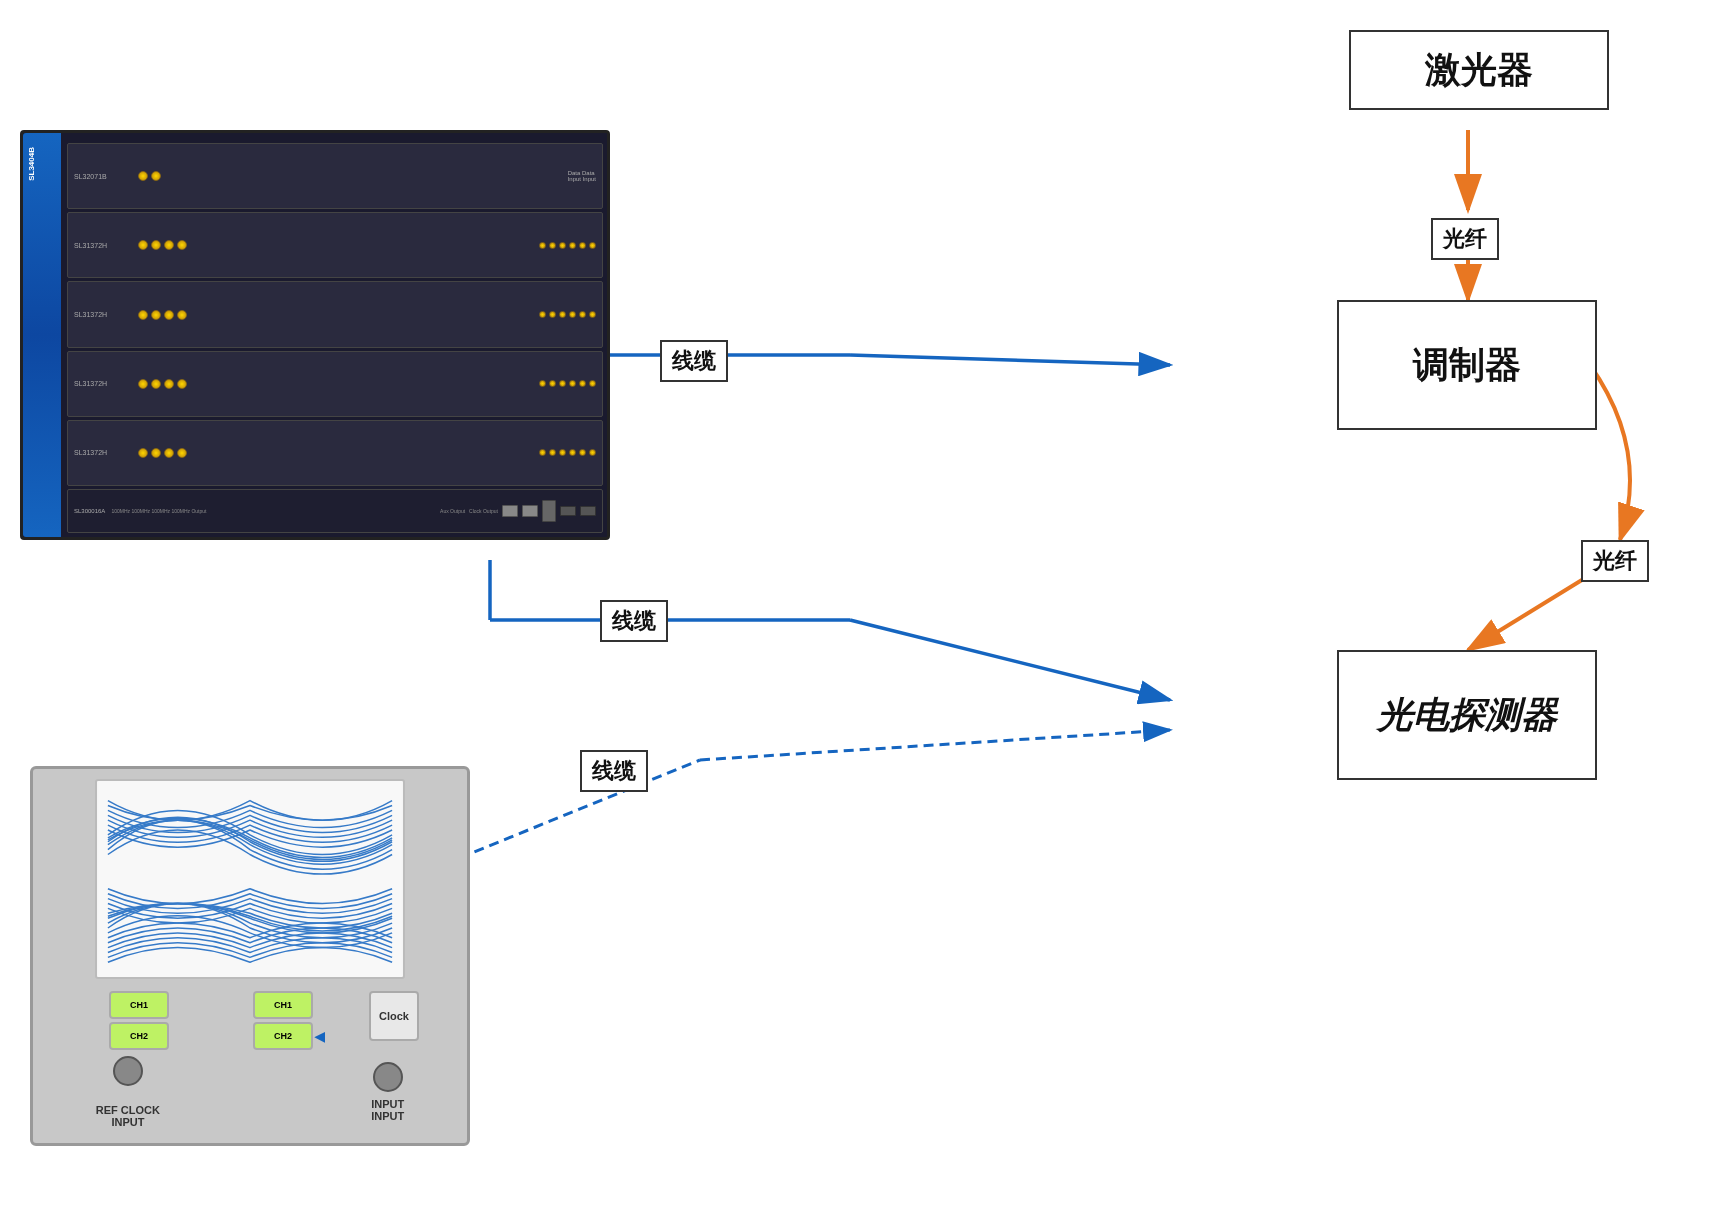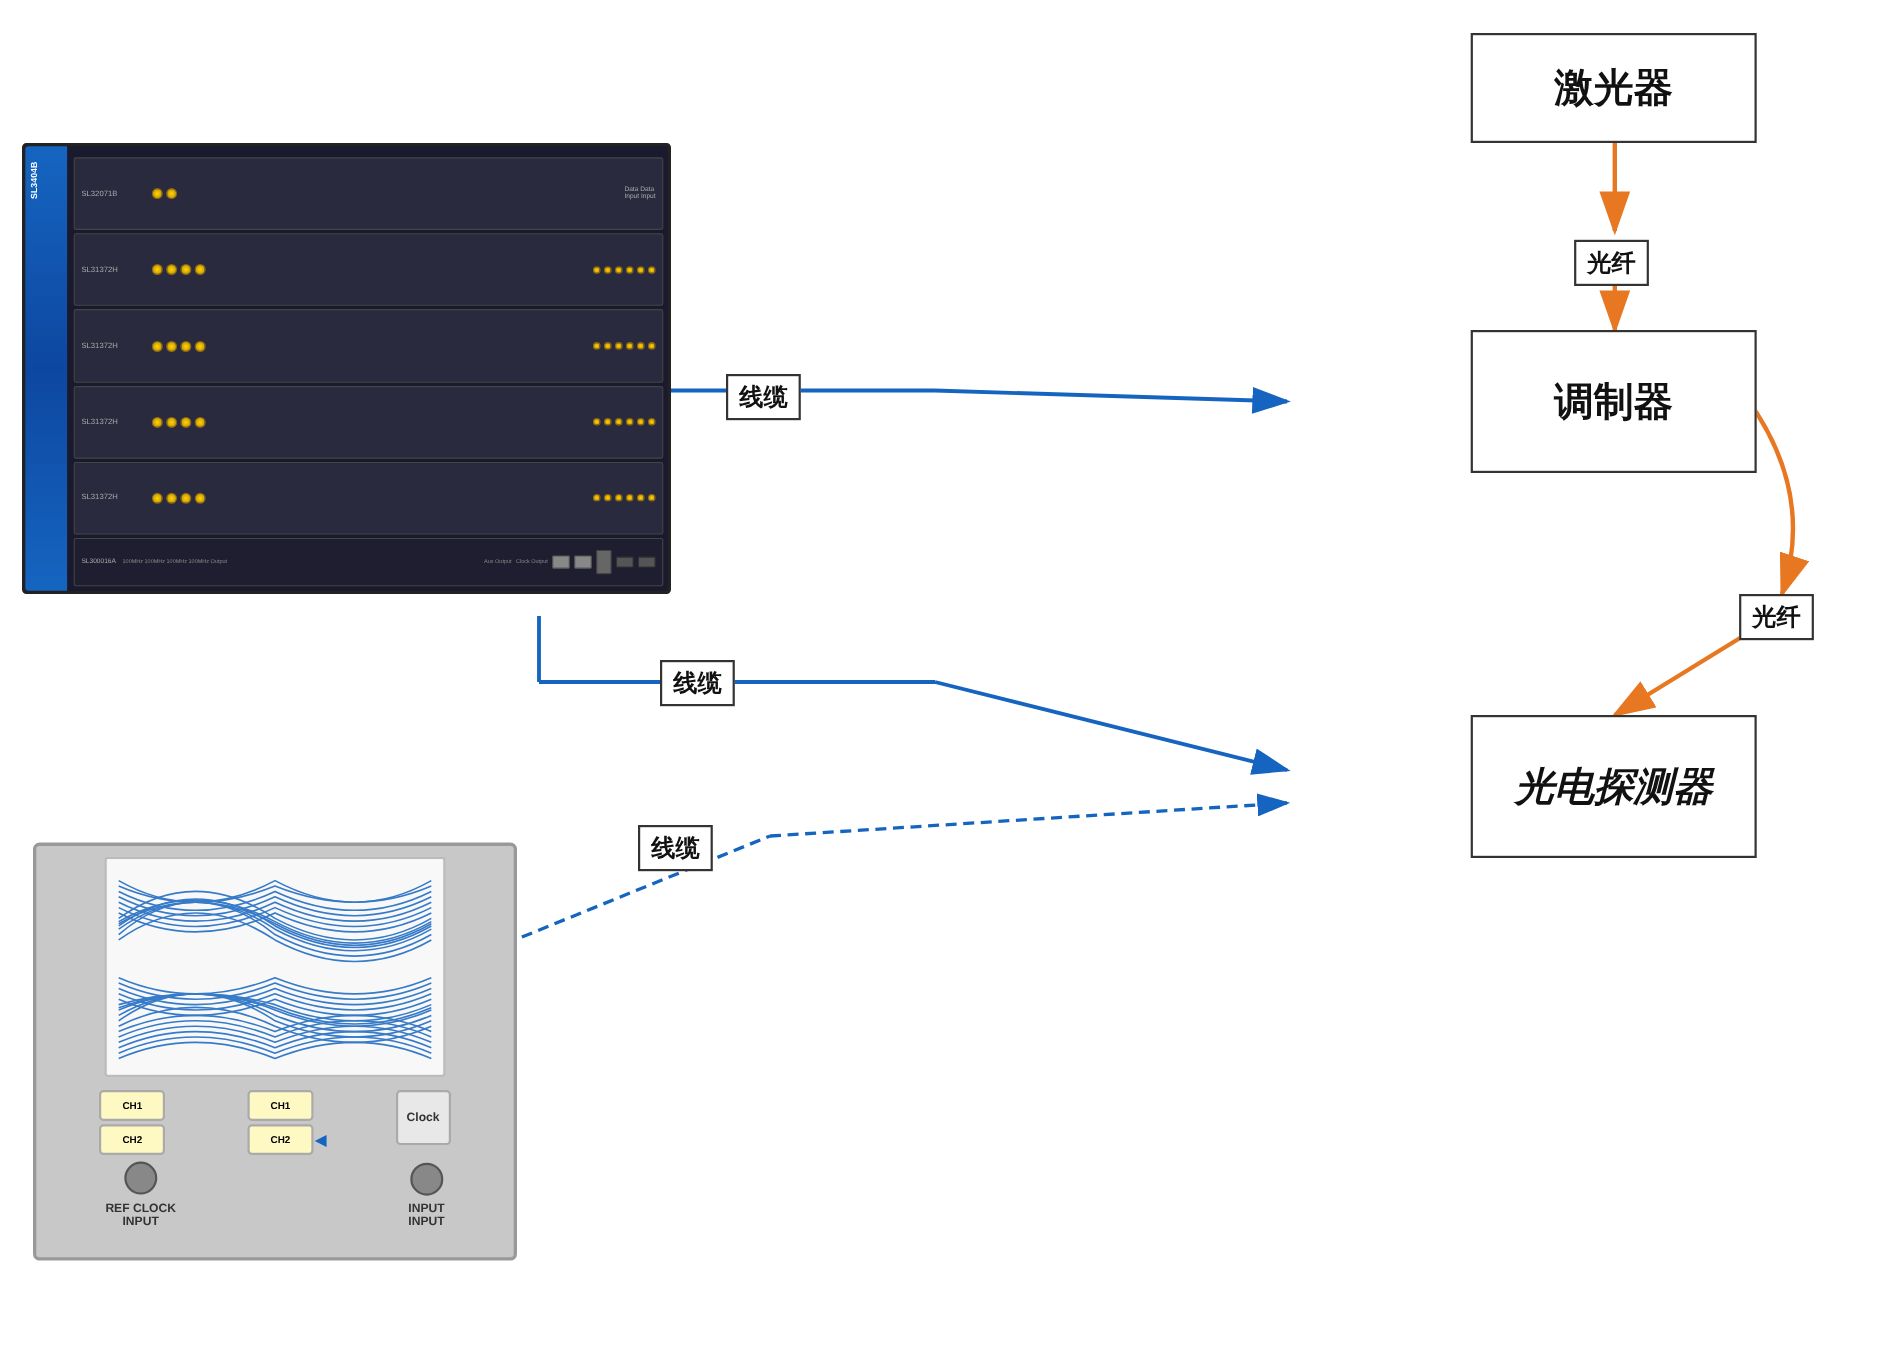--- a/index.html
+++ b/index.html
@@ -26,23 +26,23 @@
       display: flex;
       align-items: center;
       justify-content: center;
       font-size: 36px;
       font-weight: bold;
       color: #111;
     }
 
     .box-laser {
       width: 260px;
-      height: 100px;
-      position: absolute;
-      right: 120px;
+      height: 80px;
+      position: absolute;
+      right: 108px;
       top: 30px;
       align-items: center;
     }
 
     .box-modulator {
       width: 260px;
       height: 130px;
       position: absolute;
       right: 120px;
       top: 300px;
@@ -273,26 +273,27 @@
     .knob-group {
       display: flex;
       flex-direction: column;
       align-items: center;
       gap: 3px;
     }
 
     .knob-rect {
       width: 60px;
       height: 28px;
-      background: #fef9c3;
+      background: #bef264;
       border: 2px solid #aaa;
       border-radius: 4px;
       display: flex;
       align-items: center;
       justify-content: center;
+      margin-left: 28px;
     }
 
     .knob-circle {
       width: 30px;
       height: 30px;
       background: #888;
       border-radius: 50%;
       border: 2px solid #555;
     }
 
@@ -595,21 +596,21 @@
       <div class="control-group">
         <div class="fiber-btn">
           <span>Clock</span>
         </div>
       </div>
     </div>
 
     <div class="bottom-knobs">
       <div class="knob-group">
         <div class="knob-circle"></div>
-        <div style="text-align:center; margin-top:4px;">
+        <div style="text-align:center; margin-top:15px;">
           <div class="ref-clock-label">REF CLOCK</div>
           <div class="ref-clock-label">INPUT</div>
         </div>
       </div>
       <div style="width: 80px;"></div>
       <div class="knob-group">
         <div class="knob-circle"></div>
         <div style="text-align:center; margin-top:3px;">
           <div class="trig-label">INPUT</div>
           <div class="trig-label">INPUT</div>

